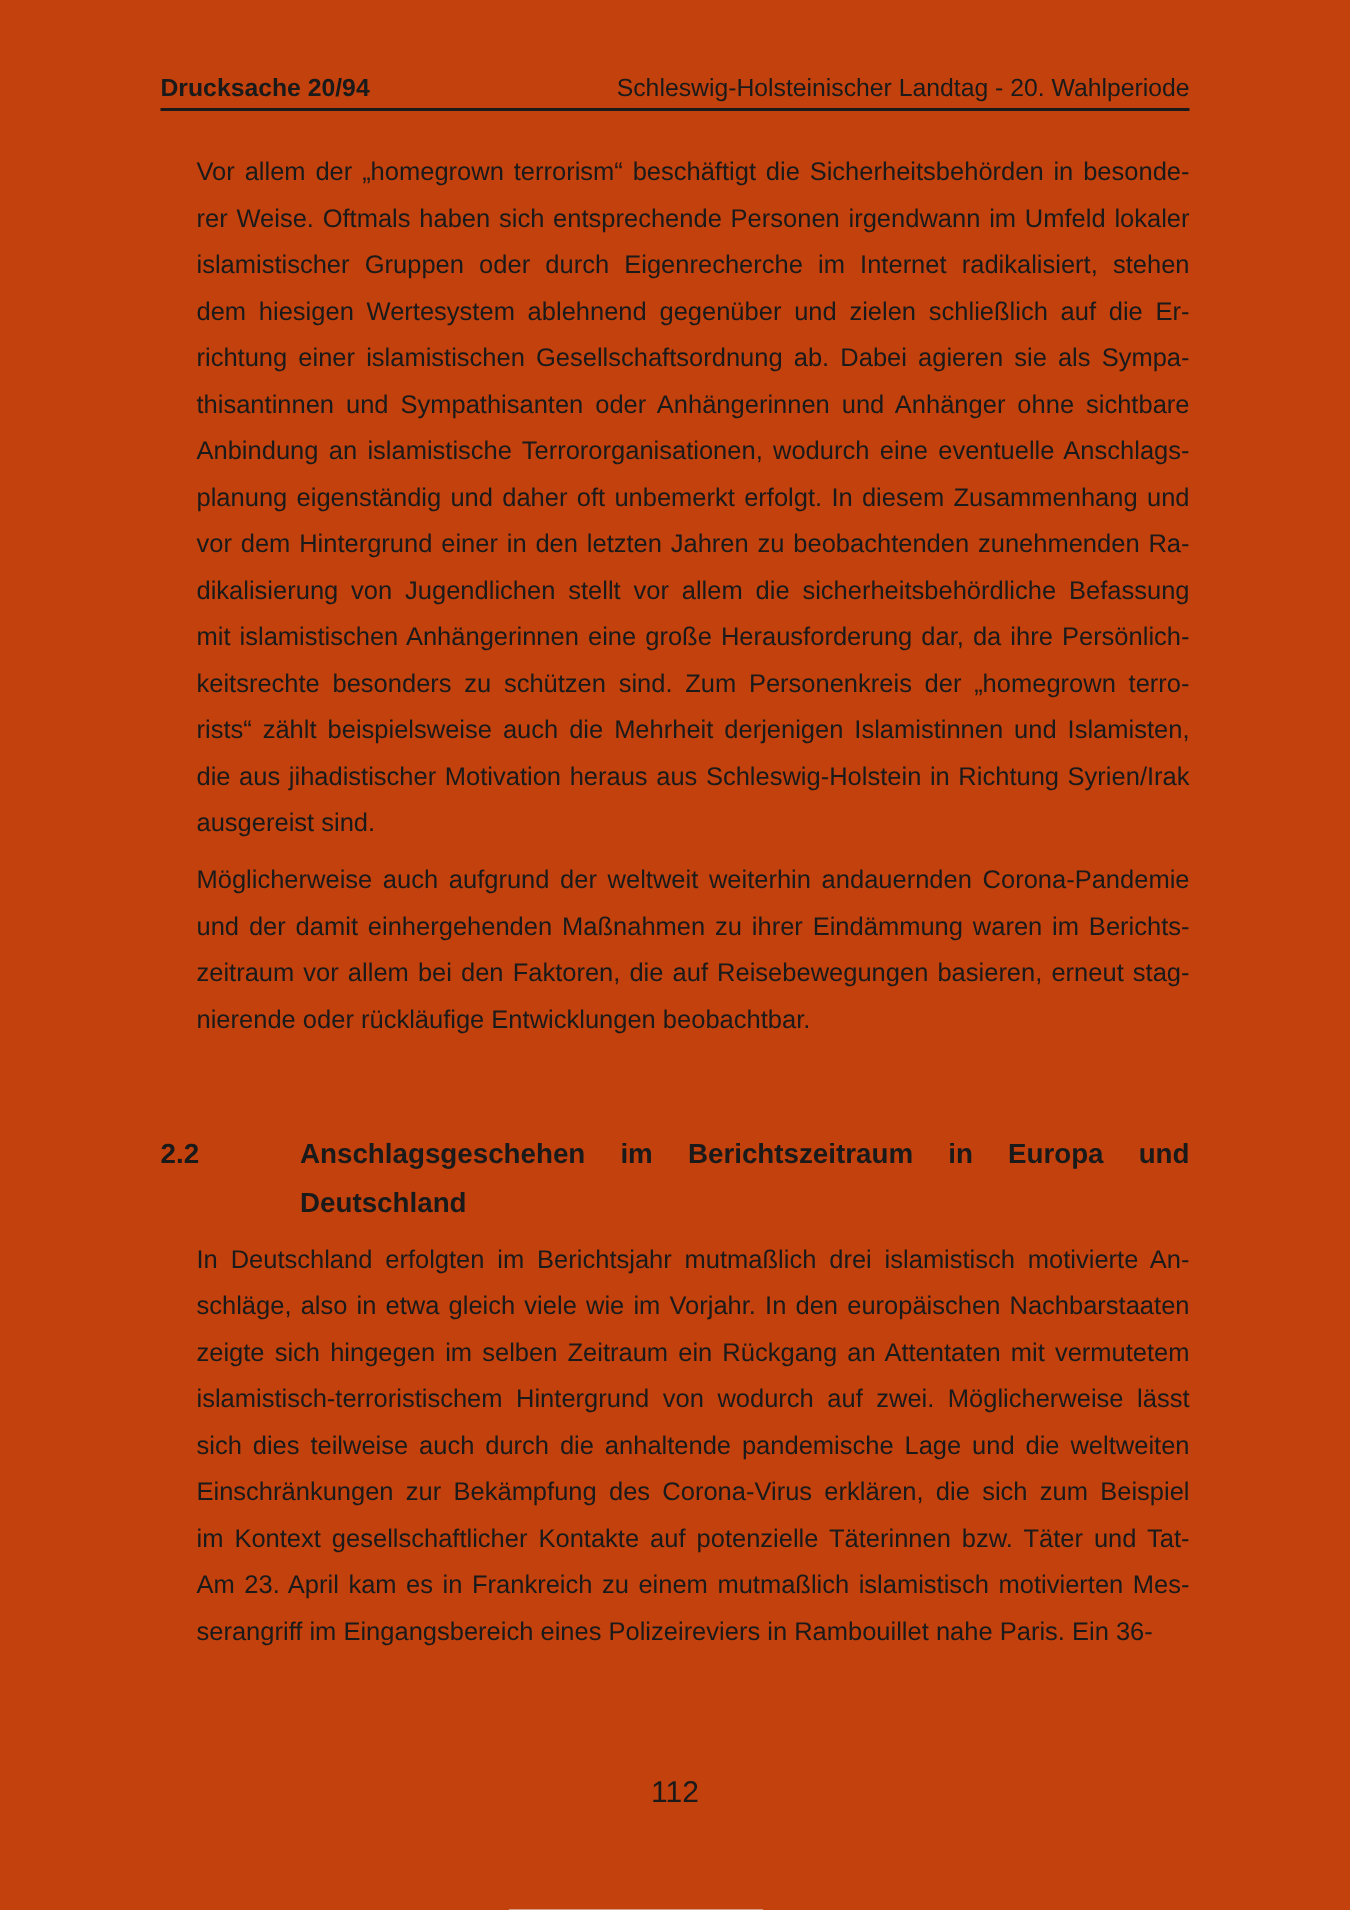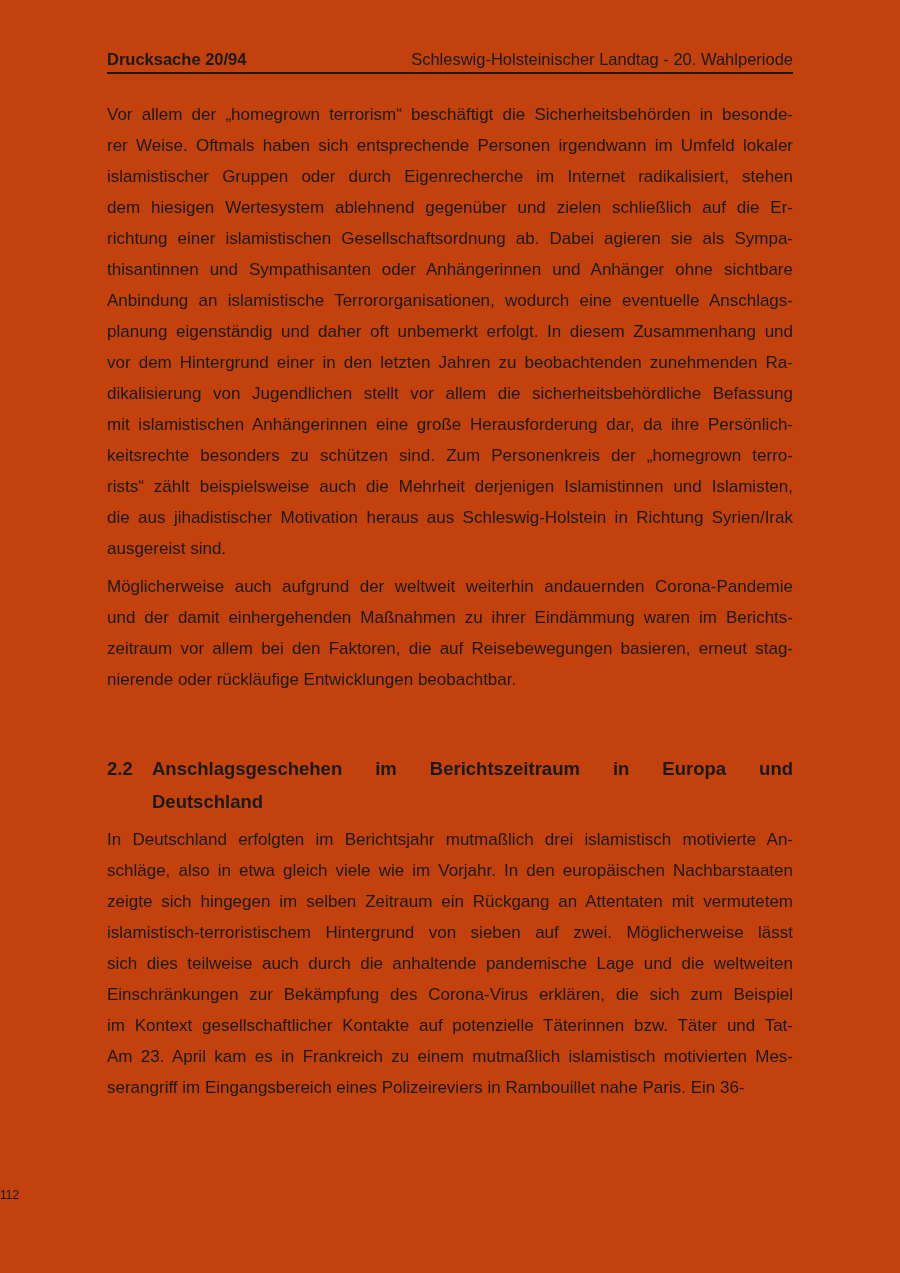--- a/index.html
+++ b/index.html
@@ -31,43 +31,44 @@
   .doc-body {
     position: absolute;
     left: 107px;
     right: 107px;
     top: 99px;
     font-size: 17px;
     line-height: 31px;
   }
   .para { margin: 0 0 7px 0; }
   .para.tight { margin: 0; }
-  .line { text-align: left; }
+  .line { text-align: left; margin-left: 24px; }
   .line.just {
     text-align: justify;
     text-align-last: justify;
   }
 
   .sect-heading {
     display: flex;
     margin: 57px 0 6px 0;
     font-size: 18.5px;
     font-weight: bold;
     line-height: 33px;
+    gap: 24px;
   }
   .h-num { flex: 0 0 45px; }
   .h-lines { flex: 1 1 auto; }
 
   .doc-footer {
     position: absolute;
     left: 0;
     right: 0;
     top: 1180px;
-    text-align: left;
-    font-size: 12px;
+    text-align: center;
+    font-size: 20px;
     line-height: 31px;
   }
 </style>
 </head>
 <body>
 
 <div class="page">
 
   <header class="doc-header">
     <span class="hdr-left">Drucksache 20/94</span>
@@ -106,21 +107,21 @@
       <div class="h-lines">
         <div class="line just">Anschlagsgeschehen im Berichtszeitraum in Europa und</div>
         <div class="line">Deutschland</div>
       </div>
     </section>
 
     <div class="para tight">
         <div class="line just">In Deutschland erfolgten im Berichtsjahr mutmaßlich drei islamistisch motivierte An-</div>
         <div class="line just">schläge, also in etwa gleich viele wie im Vorjahr. In den europäischen Nachbarstaaten</div>
         <div class="line just">zeigte sich hingegen im selben Zeitraum ein Rückgang an Attentaten mit vermutetem</div>
-        <div class="line just">islamistisch-terroristischem Hintergrund von sieben auf zwei. Möglicherweise lässt</div>
+        <div class="line just">islamistisch-terroristischem Hintergrund von wodurch auf zwei. Möglicherweise lässt</div>
         <div class="line just">sich dies teilweise auch durch die anhaltende pandemische Lage und die weltweiten</div>
         <div class="line just">Einschränkungen zur Bekämpfung des Corona-Virus erklären, die sich zum Beispiel</div>
         <div class="line just">im Kontext gesellschaftlicher Kontakte auf potenzielle Täterinnen bzw. Täter und Tat-</div>
       </div>
 
     <div class="para tight">
         <div class="line just">Am 23. April kam es in Frankreich zu einem mutmaßlich islamistisch motivierten Mes-</div>
         <div class="line">serangriff im Eingangsbereich eines Polizeireviers in Rambouillet nahe Paris. Ein 36-</div>
       </div>
 

